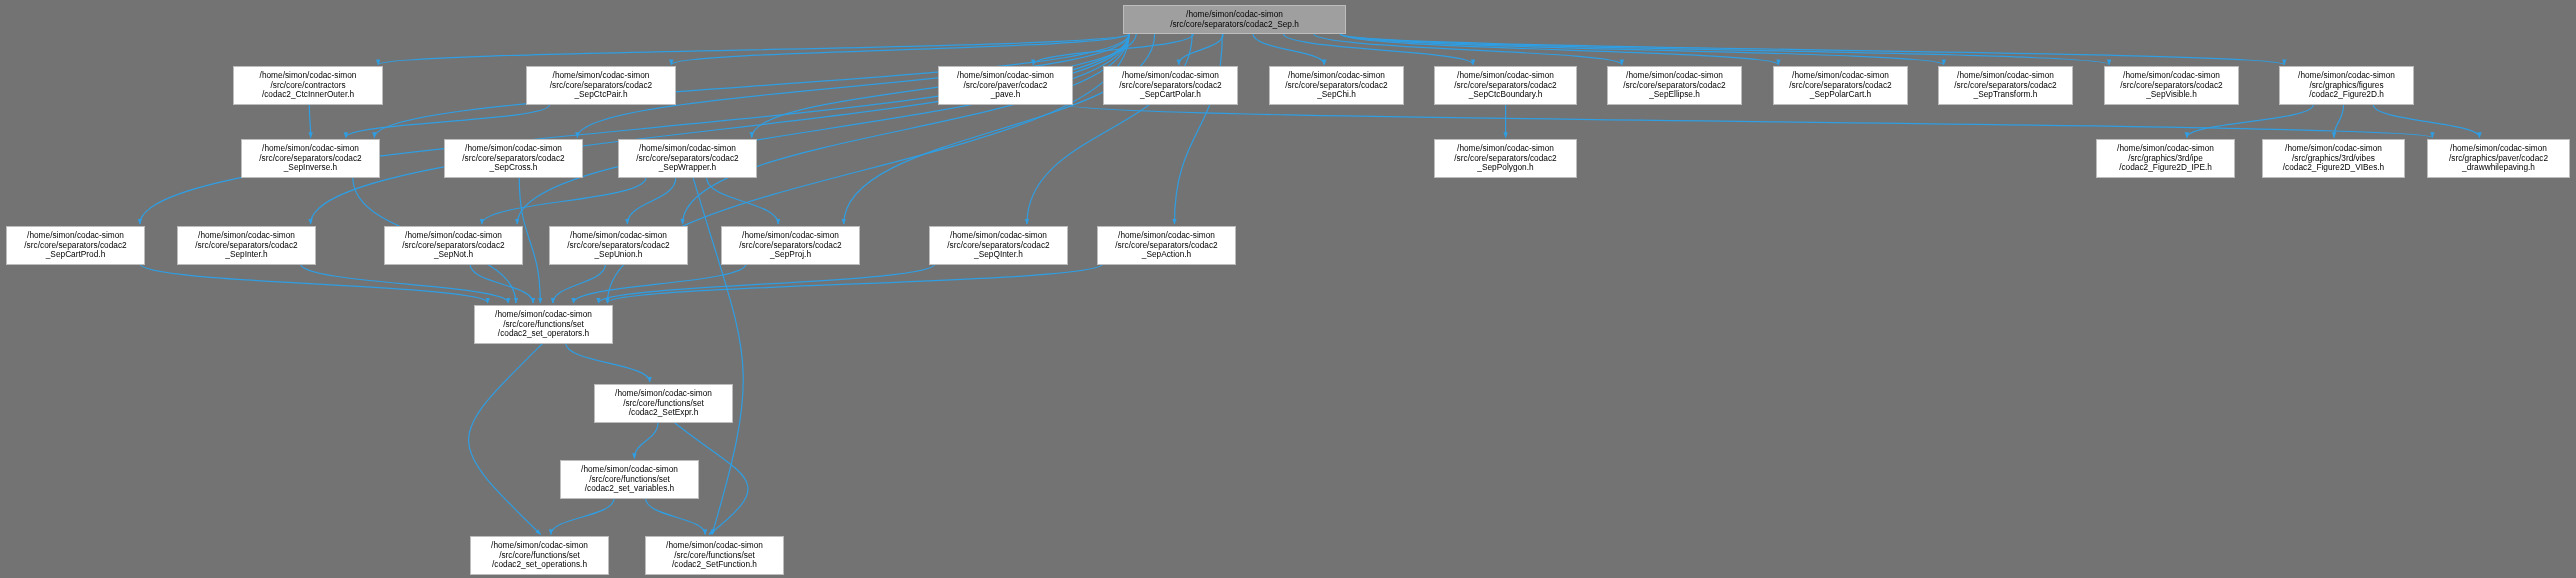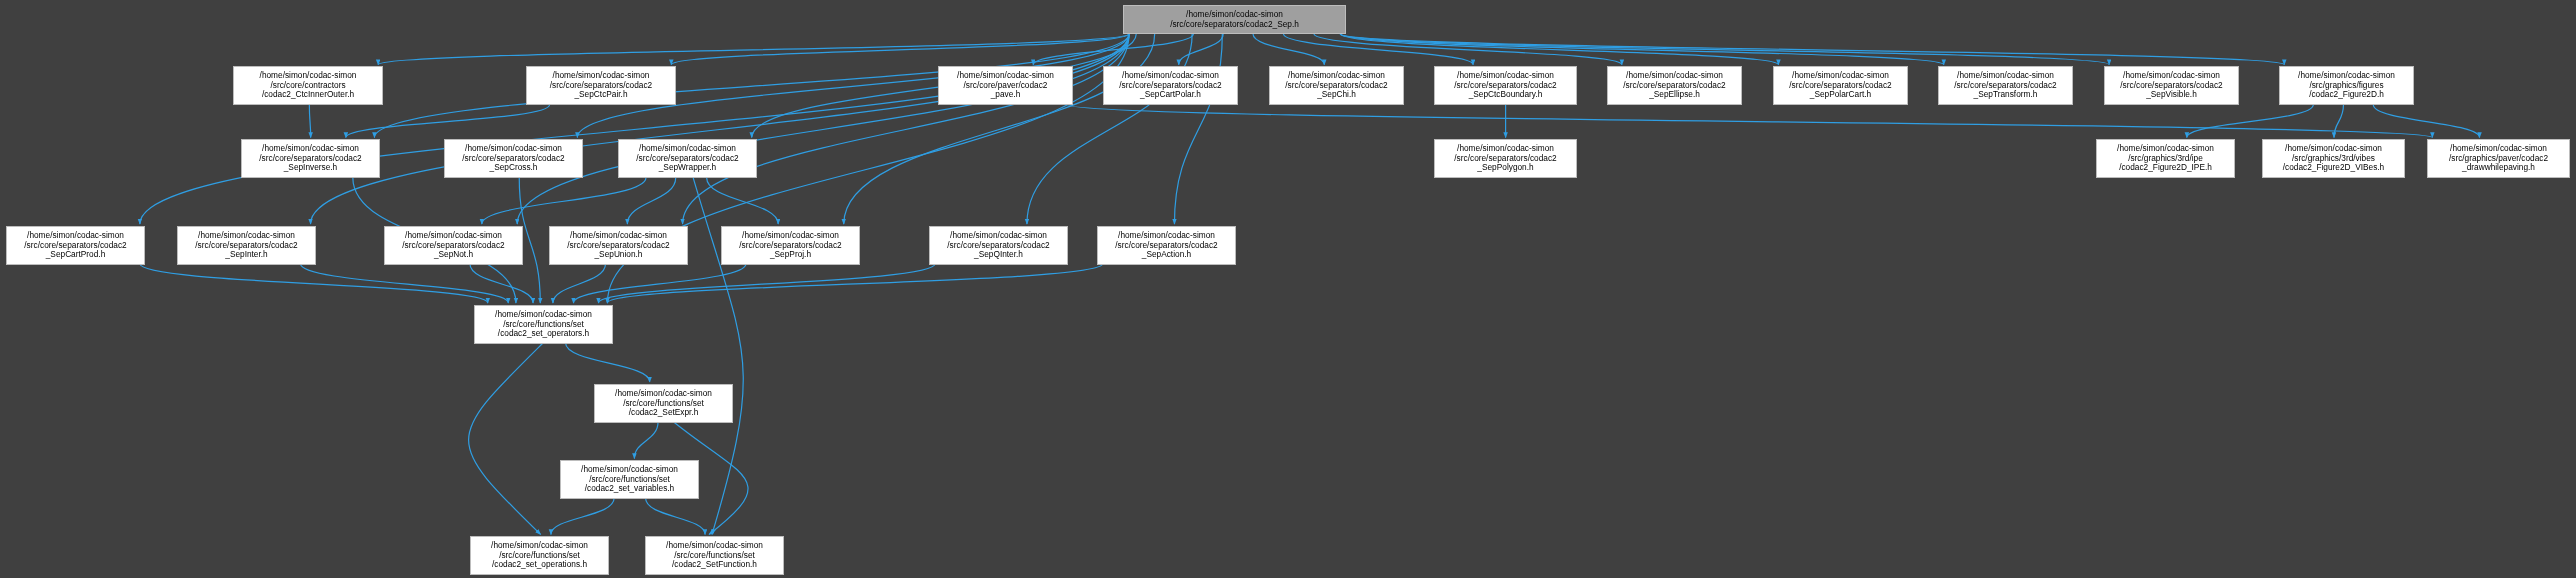--- a/index.html
+++ b/index.html
@@ -36,21 +36,21 @@
     cursor: pointer;
   }
   .node.root {
     background: #9f9f9f;
     border-color: #e0e0e0;
   }
 </style>
 </head>
 <body>
 
-<div class="canvas" style="background: #404040;">
+<div class="canvas" style="background: #737373;">
 
   <svg class="edges" width="2576" height="578" viewBox="0 0 3425 769">
     <defs>
       <marker id="arrow" markerWidth="8" markerHeight="8" refX="7" refY="3" orient="auto" markerUnits="userSpaceOnUse">
         <path id="arrow-head" d="M0,0 L8,3 L0,6 Z" fill="#2f9ee3"></path>
       </marker>
     </defs>
     <g id="edge-layer">
         <path d="M 1501 45 C 1501 66.5, 502 66.5, 502 86" fill="none" stroke="#2f9ee3" stroke-width="1.6" marker-end="url(#arrow)"></path>
         <path d="M 1501 45 C 1501 66.5, 892 66.5, 892 86" fill="none" stroke="#2f9ee3" stroke-width="1.6" marker-end="url(#arrow)"></path>

